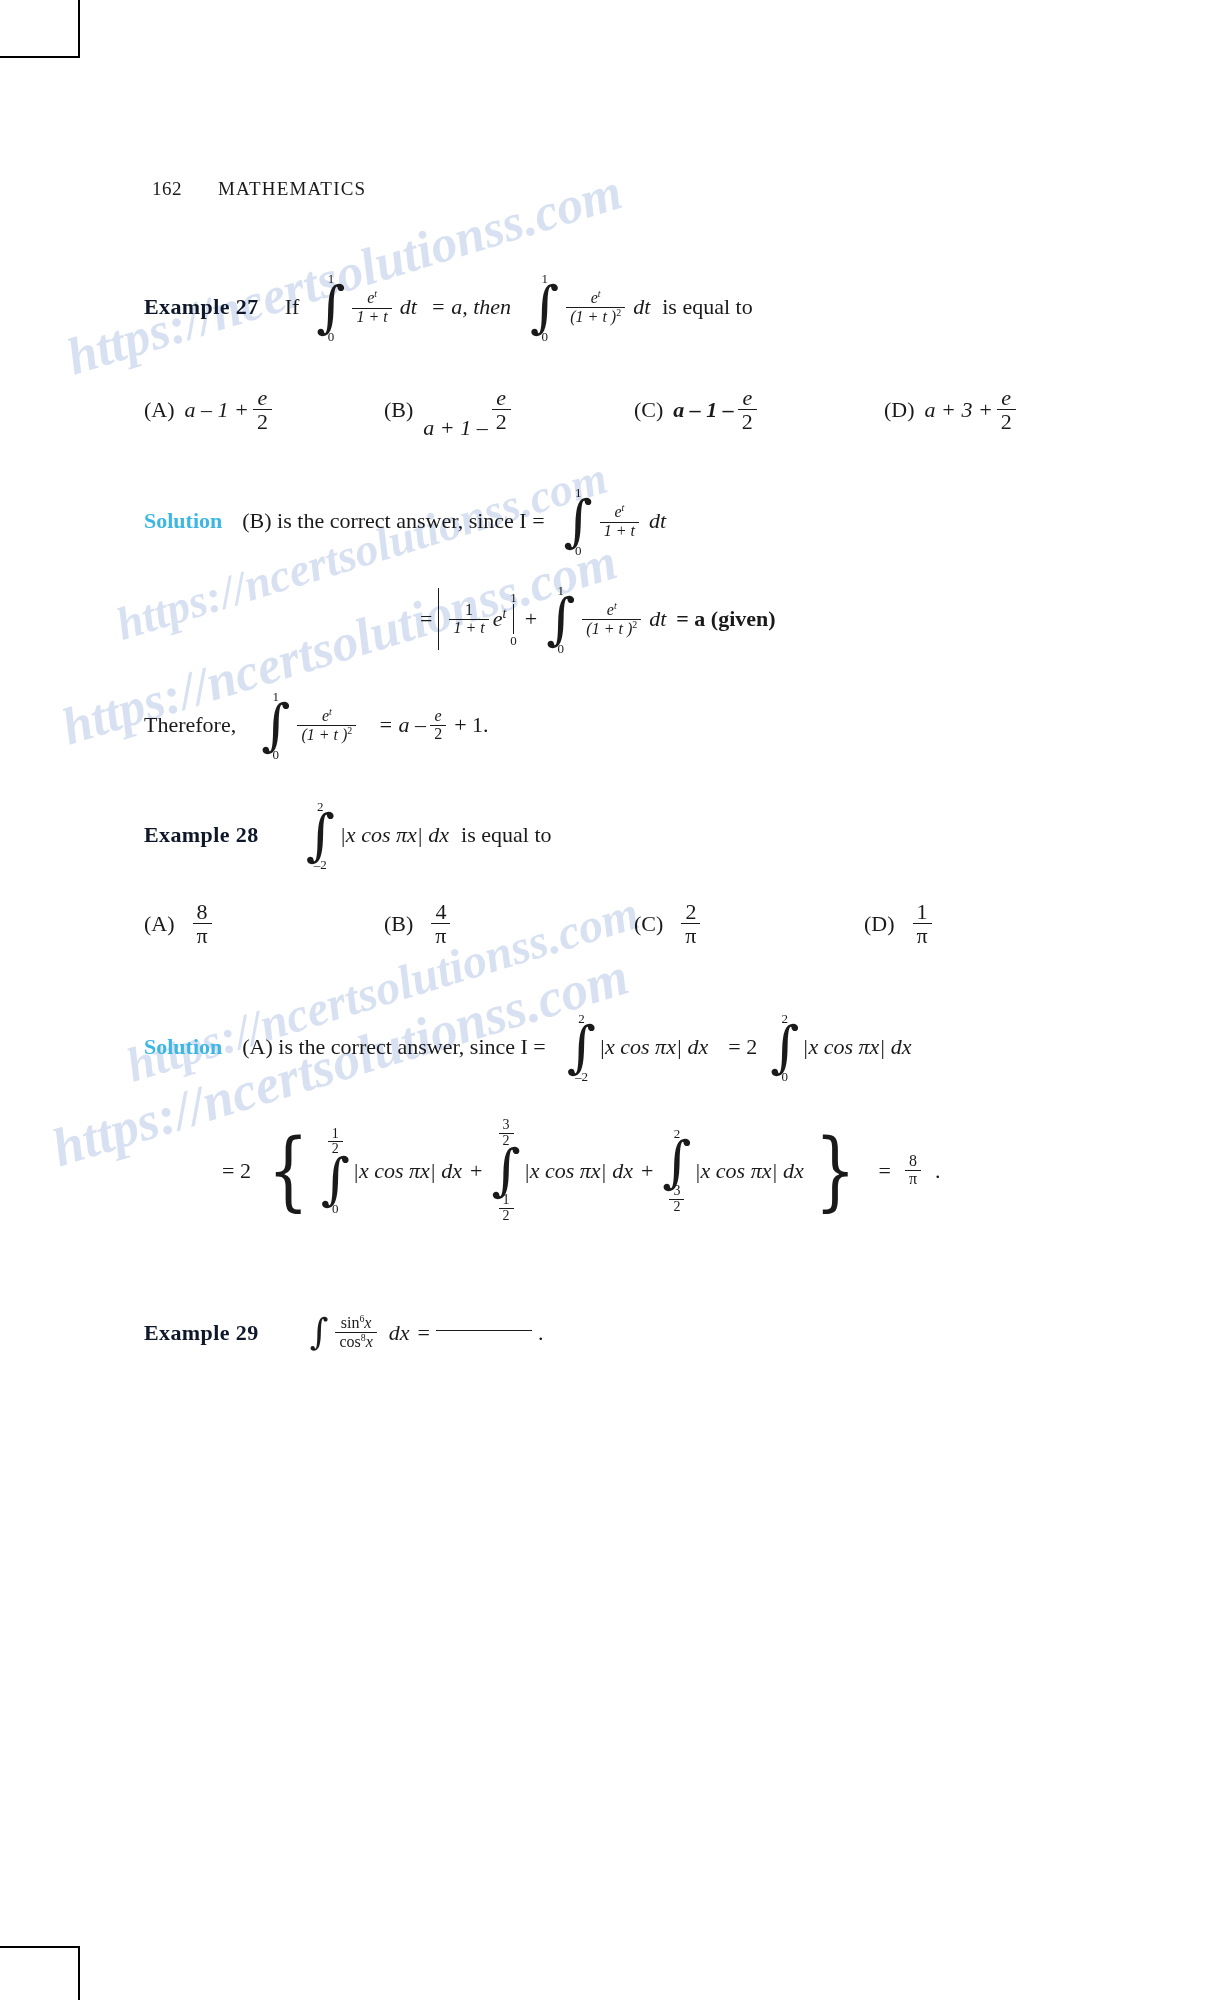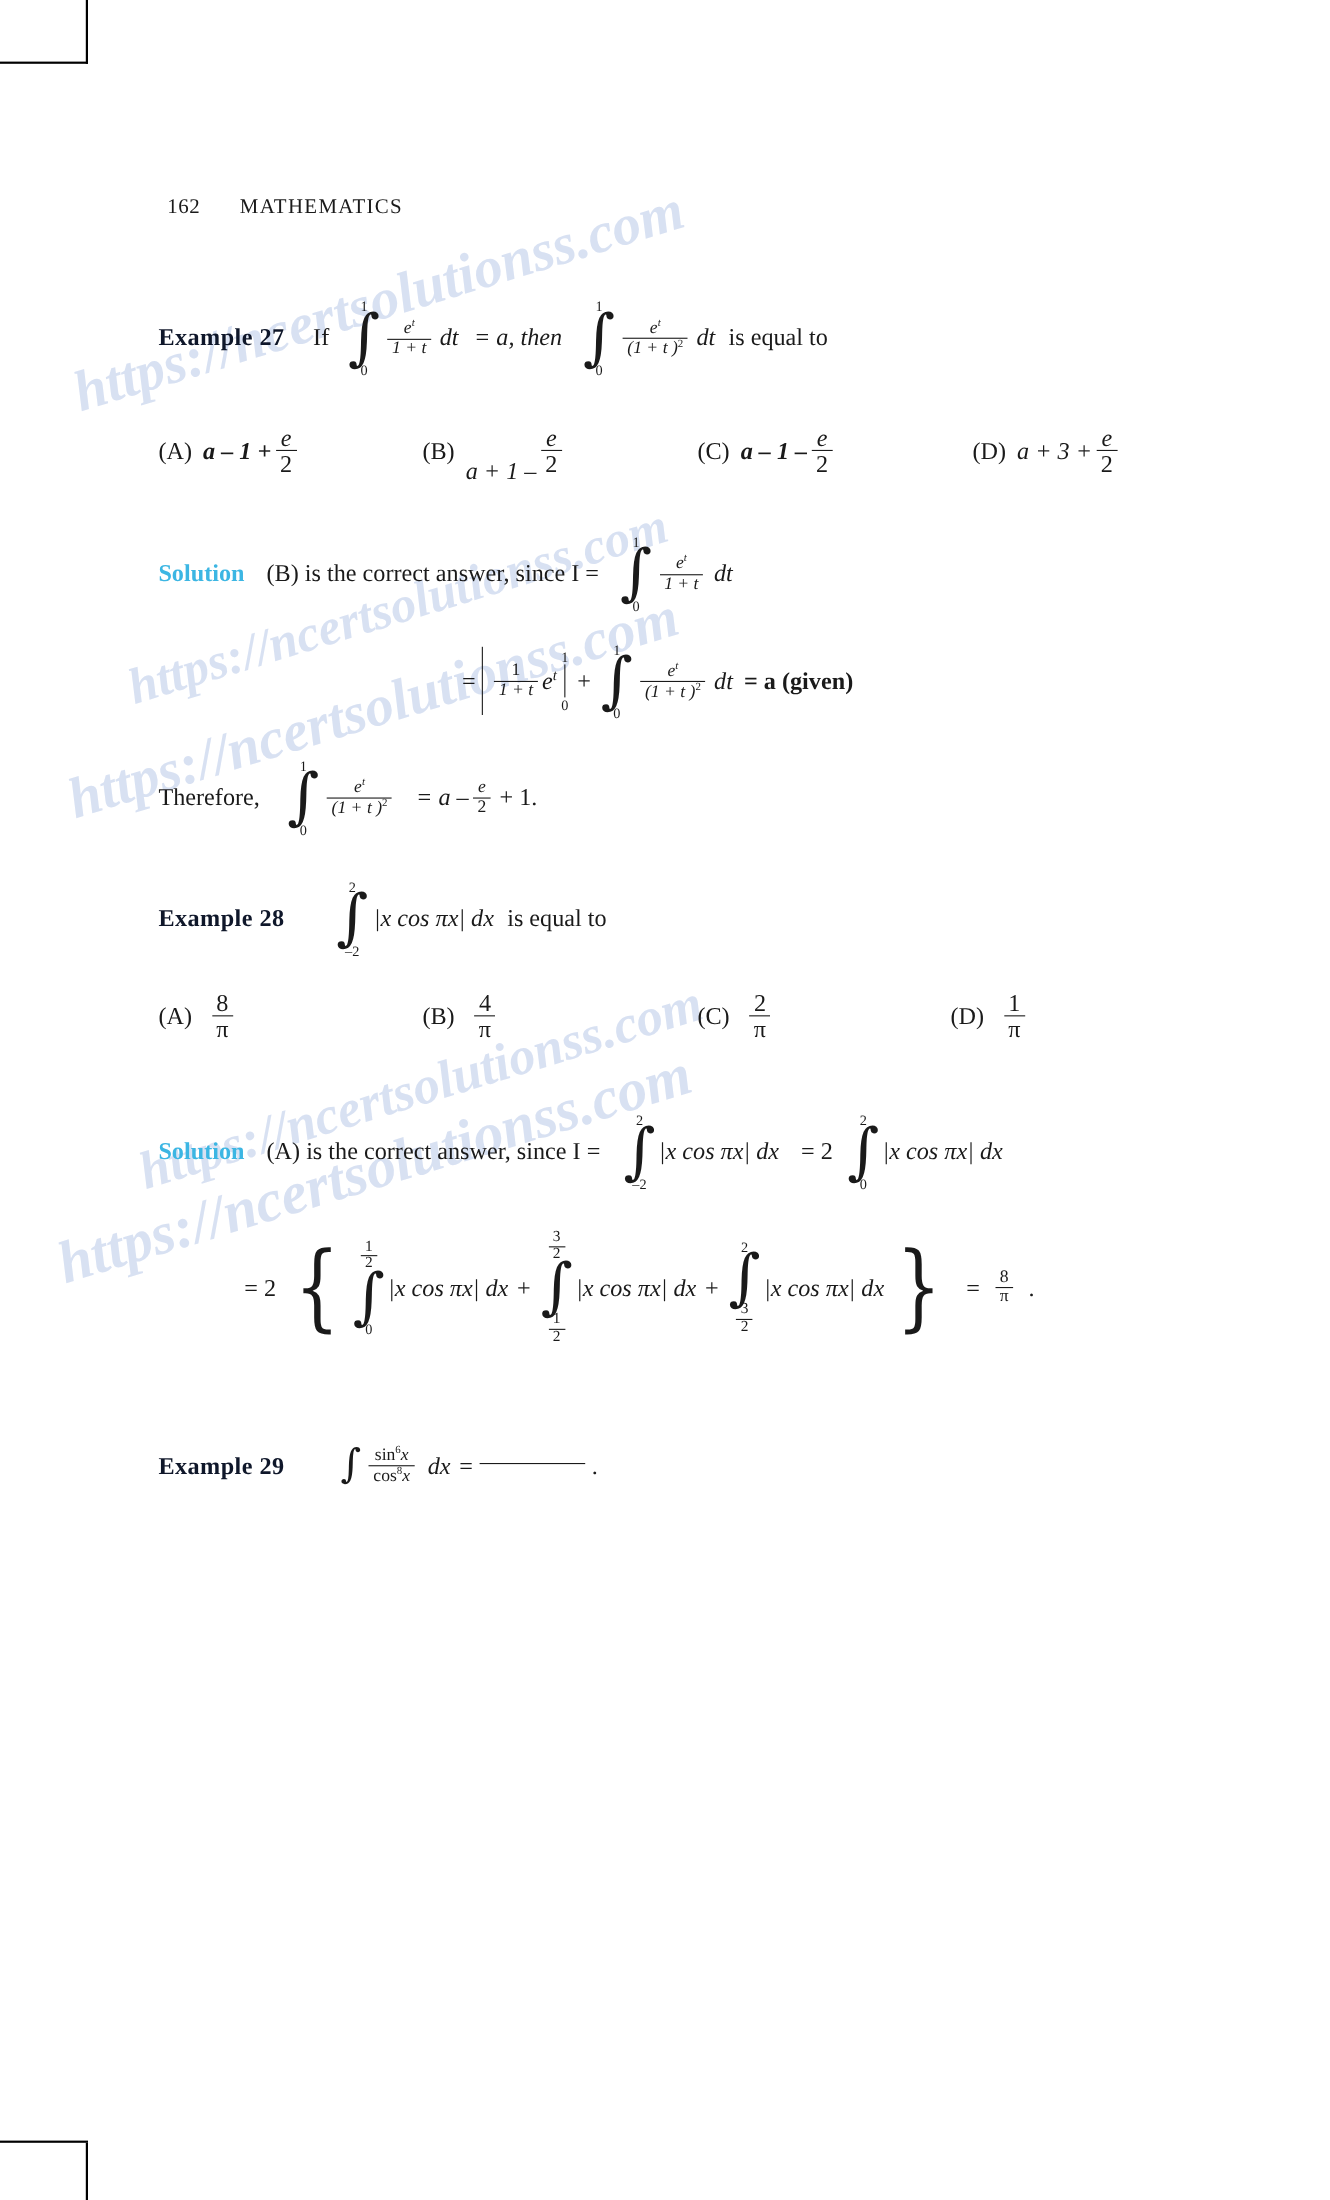--- a/index.html
+++ b/index.html
@@ -217,21 +217,21 @@
       </span>
       <span class="txt it" style="margin-left:4px;">dt</span>
     </span>
 
     <span class="txt" style="margin-left:12px;">is equal to</span>
   </div>
 
   <div class="choices" style="left:144px; top:378px; width:1040px;">
     <span class="choice" style="width:240px;">
       <span>(A)</span>
-      <span class="it" style="margin-left:10px;font-weight:bold;">a – 1 +</span>
+      <span class="it" style="margin-left:10px;">a – 1 +</span>
       <span class="frac">
         <span class="num it">e</span>
         <span class="den">2</span>
       </span>
     </span>
     <span class="choice" style="width:250px;">
       <span>(B)</span>
       <span class="it" style="margin-left:10px;margin-top:37px;">a + 1 –</span>
       <span class="frac">
         <span class="num it">e</span>

